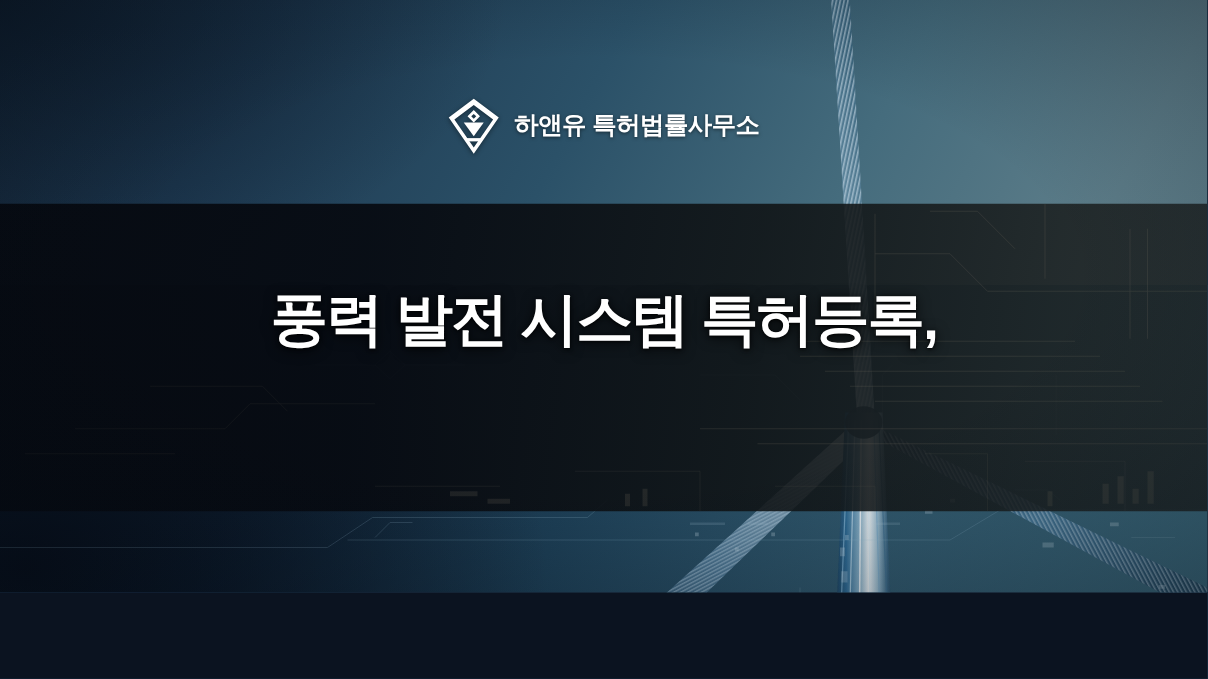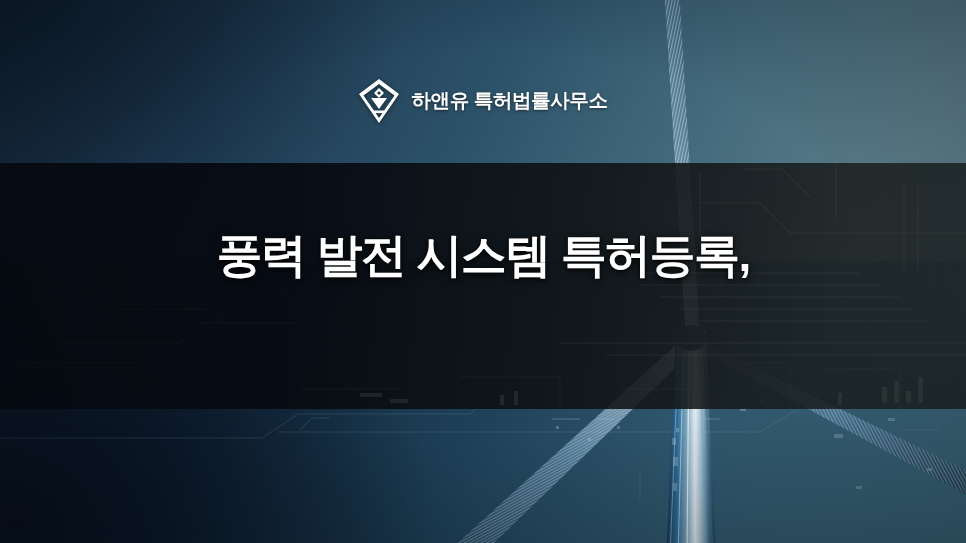--- a/index.html
+++ b/index.html
@@ -8,21 +8,21 @@
     padding: 0;
     background: #0b1320;
   }
   body {
     font-family: "Liberation Sans", "DejaVu Sans", sans-serif;
   }
 
   .banner {
     position: relative;
     width: 966px;
-    height: 543px;
+    height: 474px;
     overflow: hidden;
     background: #1d3850;
     user-select: none;
   }
 
   
   .bg-base {
     position: absolute;
     inset: 0;
     background:

